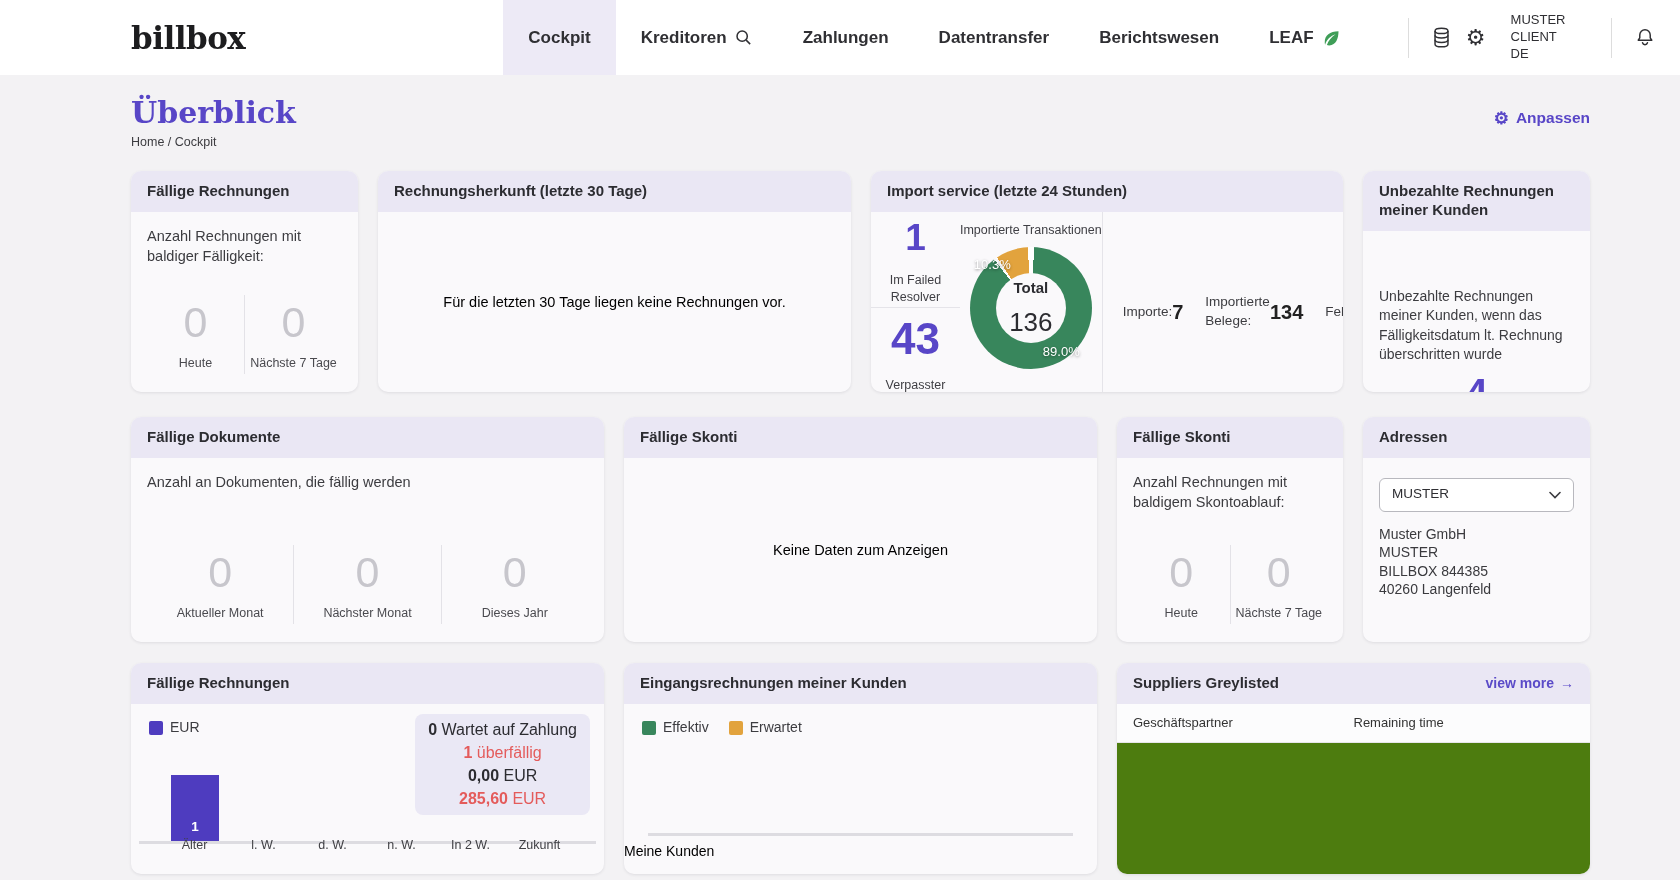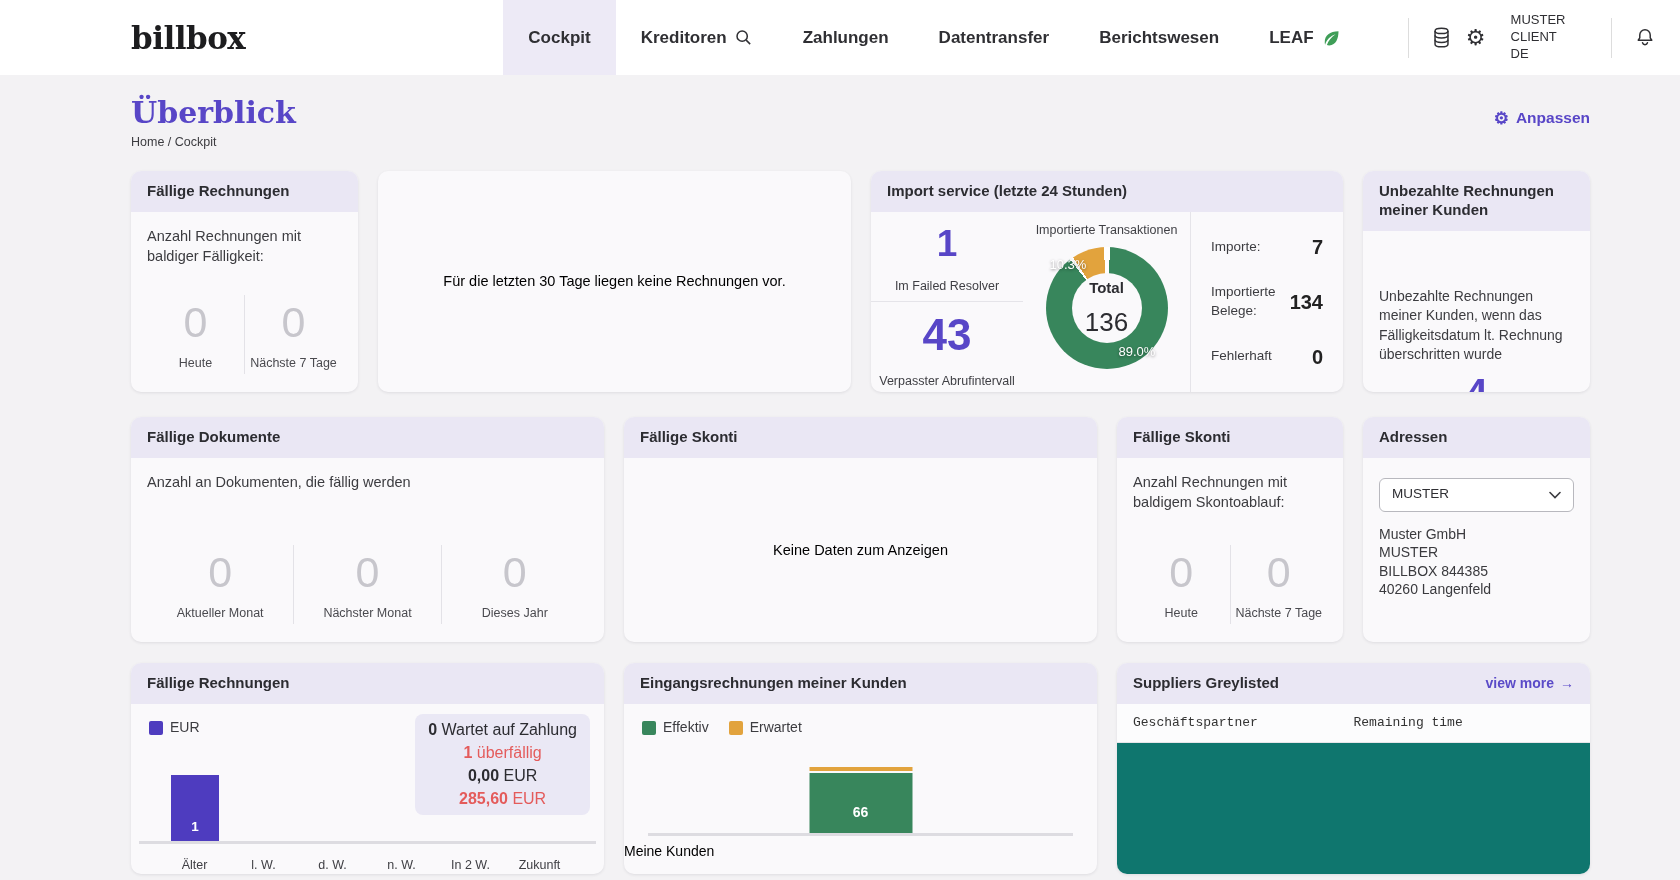--- a/index.html
+++ b/index.html
@@ -63,21 +63,21 @@
            background:conic-gradient(#fff 0deg 3deg, #38865c 3deg 323deg, #fff 323deg 326deg,
                       #e2a33d 326deg 357deg, #fff 357deg 360deg); }
   .donut::after { content:""; position:absolute; inset:26px; background:#faf9fb; border-radius:50%; }
   .donut-center { position:absolute; inset:0; display:flex; flex-direction:column; align-items:center;
                   justify-content:center; z-index:2; }
   .donut-total-label { font-size:15px; font-weight:700; color:#2c2c31; }
   .donut-total { font-size:26px; color:#2c2c31; margin-top:6px; }
   .slice-label { position:absolute; z-index:3; color:#fff; font-weight:400; font-size:13px;
                  text-shadow:0 1px 3px rgba(0,0,0,.45); }
   .sl-big { bottom:8px; left:73px; } .sl-small { top:9px; left:4px; }
-  .imp-details { flex:1; display:flex; flex-direction:column; justify-content:center; gap:22px; padding:0 20px; }
+  .imp-details { flex:1; display:flex; flex-direction:row; justify-content:center; gap:22px; padding:0 20px; }
   .imp-row { display:flex; justify-content:space-between; align-items:center; }
   .imp-row-l { font-size:13.5px; color:#3c3c40; }
   .imp-row-v { font-size:20px; font-weight:700; color:#222; }
 
   
   .big-purple { font-size:40px; font-weight:700; color:#5846c7; text-align:center; margin-top:auto; }
   .big-purple-l { font-size:12.5px; color:#4a4a4f; text-align:center; margin:12px 0 10px; }
 
   
   .select { margin-top:6px; height:34px; border:1px solid #b8b8be; border-radius:6px; background:#fff;
@@ -88,35 +88,35 @@
   
   .chart-body { padding:0; }
   .legend { position:absolute; top:14px; left:18px; display:flex; gap:20px; align-items:center; }
   .leg-item { display:flex; align-items:center; gap:7px; font-size:14px; color:#3c3c40; }
   .leg-sq { width:14px; height:14px; border-radius:2px; }
   .infobox { position:absolute; top:10px; right:14px; background:#eae8f5; border-radius:8px;
              padding:4px 13px; text-align:center; font-size:16px; line-height:1.45; color:#2c2c31; }
   .infobox .red { color:#e45b5b; }
   .infobox b { font-weight:700; }
   .baseline { position:absolute; left:8px; right:8px; bottom:30px; height:3px; background:#dddce1; }
-  .xcats { position:absolute; left:29px; bottom:0; width:414px; display:flex; }
+  .xcats { position:absolute; left:29px; bottom:20px; width:414px; display:flex; }
   .xcat { width:69px; text-align:center; font-size:12.5px; color:#3f3f44; }
   .bar1 { position:absolute; bottom:33px; left:40px; width:48px; height:66px; background:#4e3cbf;
           display:flex; align-items:flex-end; justify-content:center; cursor:pointer; }
   .bar-val { color:#fff; font-weight:700; font-size:13.5px; margin-bottom:4px; }
   .baseline2 { position:absolute; left:24px; right:24px; bottom:38px; height:3px; background:#dddce1; }
   .bar2 { position:absolute; bottom:41px; left:50%; transform:translateX(-50%); width:103px; cursor:pointer; }
   .bar2-orange { height:4px; background:#e2a33d; margin-bottom:2px; }
   .bar2-green { height:60px; background:#38865c; display:flex; align-items:flex-end; justify-content:center; }
   .bar2 .bar-val { font-size:14px; margin-bottom:10px; }
   .xcat2 { position:absolute; bottom:12px; width:100%; text-align:left; font-size:14px; color:#000000; }
 
   
   .viewmore { font-size:14px; font-weight:600; color:#5b4bc8; cursor:pointer; display:flex; gap:6px; align-items:center; }
-  .sup-body { padding:0; background:#0f766e;font-family:Liberation Mono, monospace; }
+  .sup-body { padding:0; background:#4d7c0f; }
   .sup-thead { display:flex; background:#fcfcfd; border-bottom:1px solid #e6e5e9; padding:10px 16px;
                font-size:13px; color:#333; }
   .sup-th { width:50%; }
 
   svg { display:block; }
 </style>
 </head>
 <body>
 
 <nav class="nav">
@@ -217,20 +217,21 @@
           </div>
           <div class="count">
             <div class="count-v">0</div>
             <div class="count-l">Nächste 7 Tage</div>
           </div>
         </div>
       </div>
     </div>
 
     <div class="card" style="width:473px;height:221px;">
+      <div class="card-h">Rechnungsherkunft (letzte 30 Tage)</div>
       <div class="card-b">
         <div class="empty-msg">Für die letzten 30 Tage liegen keine Rechnungen vor.</div>
       </div>
     </div>
 
     <div class="card" style="width:472px;height:221px;">
       <div class="card-h">Import service (letzte 24 Stunden)</div>
       <div class="card-b import-body">
         <div class="imp-stats">
           <div class="imp-stat">
@@ -386,26 +387,20 @@
         <div class="legend">
           <div class="leg-item">
             <span class="leg-sq" style="background:#38865c;"></span>
             <span>Effektiv</span>
           </div>
           <div class="leg-item">
             <span class="leg-sq" style="background:#e2a33d;"></span>
             <span>Erwartet</span>
           </div>
         </div>
-        <div class="bar2">
-          <div class="bar2-orange"></div>
-          <div class="bar2-green">
-            <span class="bar-val">66</span>
-          </div>
-        </div>
         <div class="baseline2"></div>
         <div class="xcat2">Meine Kunden</div>
       </div>
     </div>
 
     <div class="card" style="width:473px;height:211px;">
       <div class="card-h">
         <span>Suppliers Greylisted</span>
         <span class="viewmore">
           <span>view more</span>

